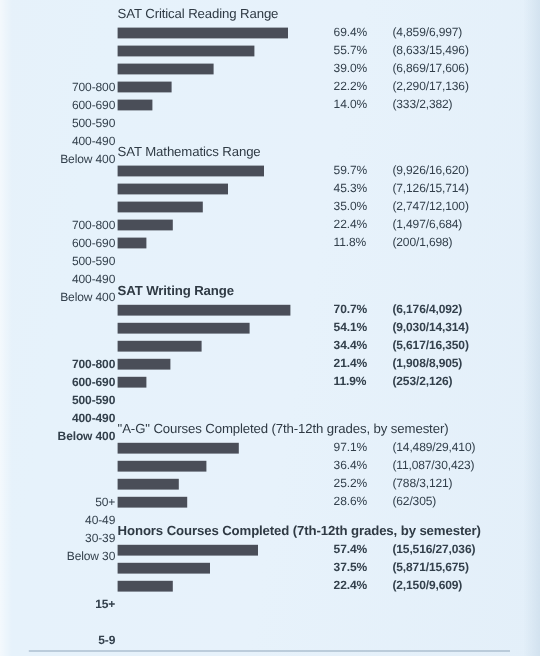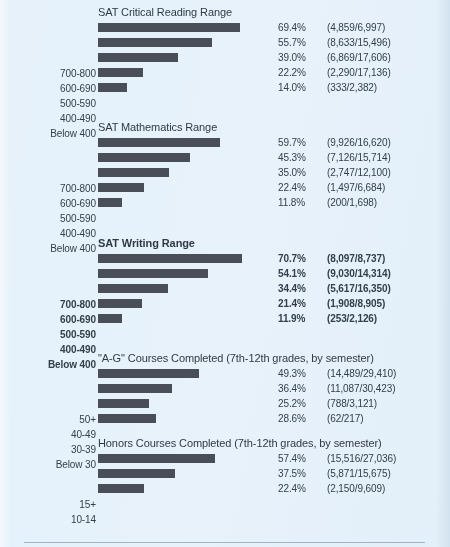--- a/index.html
+++ b/index.html
@@ -228,21 +228,21 @@
       </div>
       <div class="section" style="position: absolute; left: 0px; right: 0px; top: 237px; font-weight: bold;">
         <div class="section-title">SAT Writing Range</div>
         <div class="rows">
           <div class="row">
             <div class="row-label">700-800</div>
             <div class="bar-track">
               <div class="bar" style="width: 144.2px; background: rgb(74, 78, 88);"></div>
             </div>
             <div class="pct">70.7%</div>
-            <div class="ratio">(8,097/8,737)</div>
+            <div class="ratio">(6,176/4,092)</div>
           </div>
           <div class="row">
             <div class="row-label">600-690</div>
             <div class="bar-track">
               <div class="bar" style="width: 110.4px; background: rgb(74, 78, 88);"></div>
             </div>
             <div class="pct">54.1%</div>
             <div class="ratio">(9,030/14,314)</div>
           </div>
           <div class="row">
@@ -272,21 +272,21 @@
         </div>
       </div>
       <div class="section" style="position: absolute; left: 0px; right: 0px; top: 352px;">
         <div class="section-title">"A-G" Courses Completed (7th-12th grades, by semester)</div>
         <div class="rows">
           <div class="row">
             <div class="row-label">50+</div>
             <div class="bar-track">
               <div class="bar" style="width: 100.6px; background: rgb(74, 78, 88);"></div>
             </div>
-            <div class="pct">49.3%</div>
+            <div class="pct">97.1%</div>
             <div class="ratio">(14,489/29,410)</div>
           </div>
           <div class="row">
             <div class="row-label">40-49</div>
             <div class="bar-track">
               <div class="bar" style="width: 74.3px; background: rgb(74, 78, 88);"></div>
             </div>
             <div class="pct">36.4%</div>
             <div class="ratio">(11,087/30,423)</div>
           </div>
@@ -297,44 +297,44 @@
             </div>
             <div class="pct">25.2%</div>
             <div class="ratio">(788/3,121)</div>
           </div>
           <div class="row">
             <div class="row-label">Below 30</div>
             <div class="bar-track">
               <div class="bar" style="width: 58.3px; background: rgb(74, 78, 88);"></div>
             </div>
             <div class="pct">28.6%</div>
-            <div class="ratio">(62/217)</div>
-          </div>
-        </div>
-      </div>
-      <div class="section" style="position: absolute; left: 0px; right: 0px; top: 437px;">
+            <div class="ratio">(62/305)</div>
+          </div>
+        </div>
+      </div>
+      <div class="section" style="position: absolute; left: 0px; right: 0px; top: 437px; font-weight: bold;">
         <div class="section-title">Honors Courses Completed (7th-12th grades, by semester)</div>
         <div class="rows">
           <div class="row">
             <div class="row-label">15+</div>
             <div class="bar-track">
               <div class="bar" style="width: 117.1px; background: rgb(74, 78, 88);"></div>
             </div>
             <div class="pct">57.4%</div>
             <div class="ratio">(15,516/27,036)</div>
           </div>
           <div class="row">
-            <div class="row-label">10-14</div>
             <div class="bar-track">
               <div class="bar" style="width: 76.5px; background: rgb(74, 78, 88);"></div>
             </div>
             <div class="pct">37.5%</div>
             <div class="ratio">(5,871/15,675)</div>
           </div>
           <div class="row">
+            <div class="row-label">5-9</div>
             <div class="bar-track">
               <div class="bar" style="width: 45.7px; background: rgb(74, 78, 88);"></div>
             </div>
             <div class="pct">22.4%</div>
             <div class="ratio">(2,150/9,609)</div>
           </div>
         </div>
       </div>
     </div>
   <div class="divider"></div>

